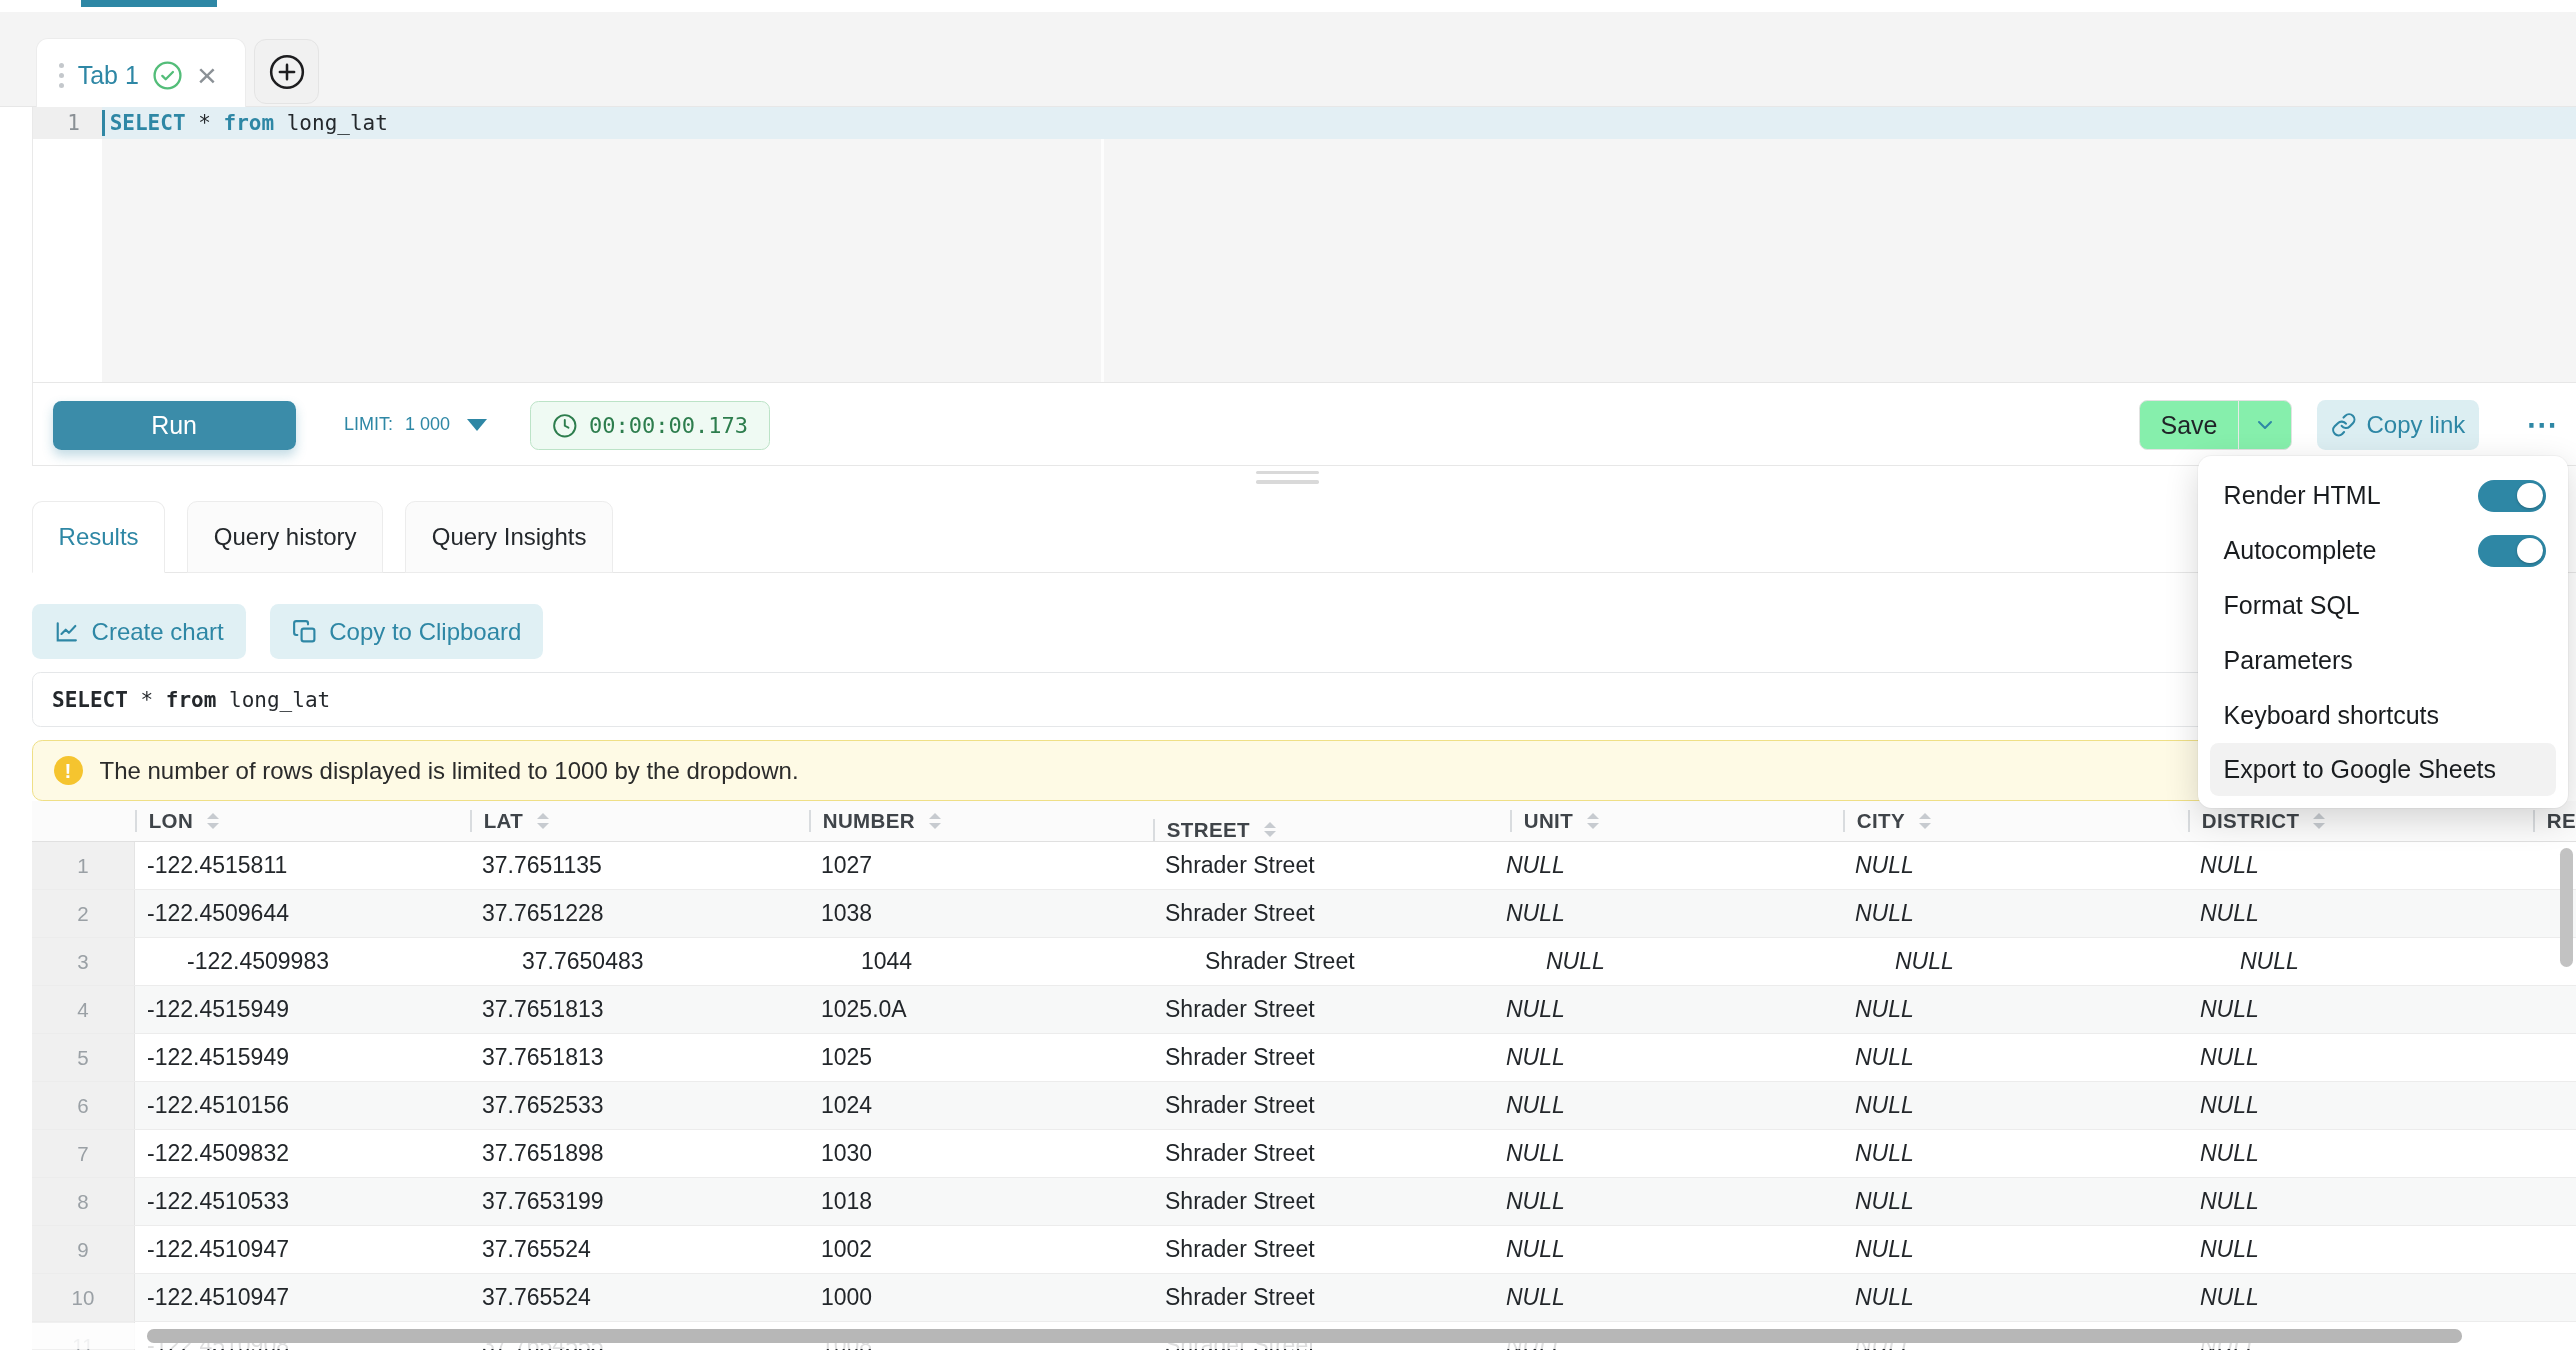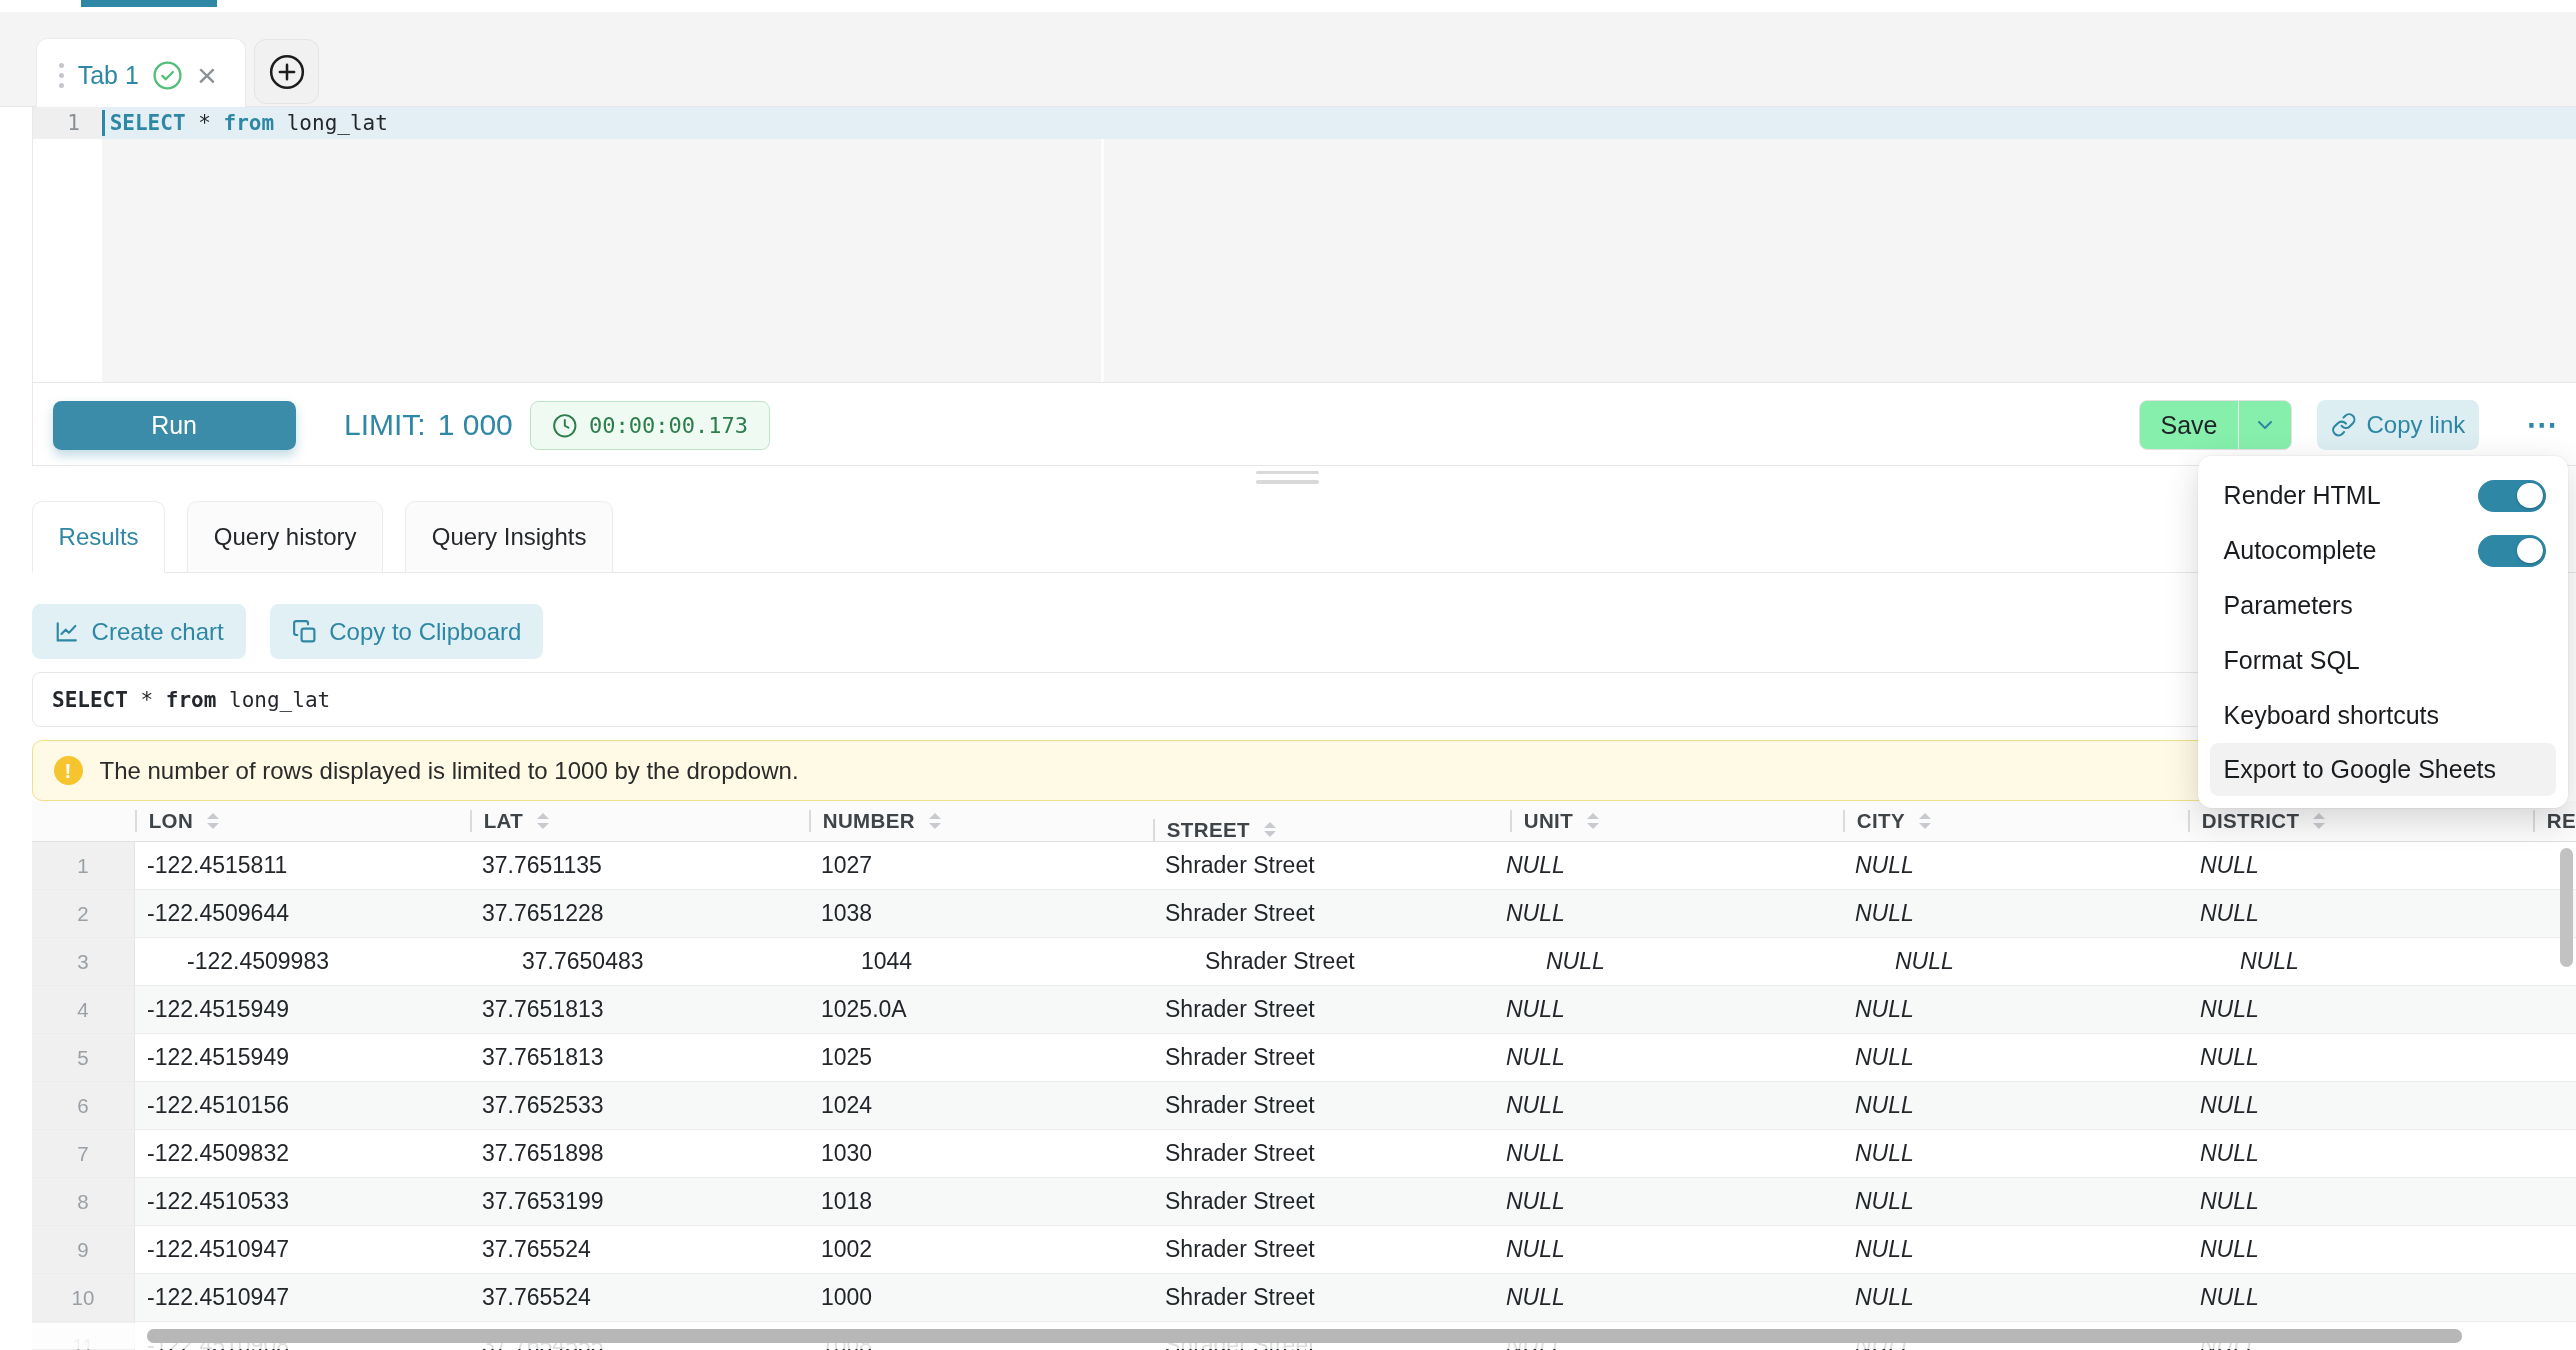--- a/index.html
+++ b/index.html
@@ -42,21 +42,21 @@
   .ruler { position:absolute; left:1068px; top:32px; bottom:0; width:2.6px; background:#fdfdfd; }
   .kw { color:#2E87A5; font-weight:bold; }
 
   
   .toolbar { left:32px; top:382px; right:0; height:84px; background:#fff;
     border-top:1.7px solid #e7e7e7; border-bottom:1.7px solid #e7e7e7; border-left:1.7px solid #e9e9e9; }
   .run-btn { position:absolute; left:19.6px; top:18px; width:243px; height:49px; background:#3b8ca9;
     color:#fff; border:none; border-radius:8.5px; font-size:25px; font-family:inherit; cursor:pointer;
     box-shadow:0 5.1px 10.2px rgba(59,140,169,.3); }
   .limit { position:absolute; left:311px; top:0; height:83px; display:flex; align-items:center; gap:12px;
-    color:#2E87A5; font-size:30px; cursor:pointer; }
+    color:#2E87A5; font-size:18px; cursor:pointer; }
   .limit .tri { width:0; height:0; border-left:10.2px solid transparent; border-right:10.2px solid transparent;
     border-top:12.8px solid #2E87A5; margin-left:5.1px; }
   .timer { position:absolute; left:497px; top:18px; height:49px; padding:0 20.5px; background:#effaf3;
     border:1.7px solid #bce3c7; border-radius:8.5px; display:flex; align-items:center; gap:12px;
     font-family:"DejaVu Sans Mono", monospace; font-size:22px; color:#2d7d4d; }
   .save-group { position:absolute; left:2106px; top:17px; width:153px; height:50px;
     border:1.7px solid #e2e2e2; border-radius:8.5px; display:flex; background:#86efac; }
   .save-main { flex:1; display:flex; align-items:center; justify-content:center; font-size:25px; color:#1f2327; cursor:pointer; }
   .save-caret { width:53px; border-left:1.7px solid #e9e9e9; display:flex; align-items:center; justify-content:center; cursor:pointer; }
   .copylink-btn { position:absolute; left:2284px; top:17px; width:162px; height:50px; background:#dceef2;
@@ -218,24 +218,24 @@
         <div class="knob"></div>
       </div>
     </div>
     <div class="menu-item">
       <span class="lbl">Autocomplete</span>
       <div class="toggle on">
         <div class="knob"></div>
       </div>
     </div>
     <div class="menu-item">
+      <span class="lbl">Format SQL</span>
+    </div>
+    <div class="menu-item">
       <span class="lbl">Parameters</span>
-    </div>
-    <div class="menu-item">
-      <span class="lbl">Format SQL</span>
     </div>
     <div class="menu-item">
       <span class="lbl">Keyboard shortcuts</span>
     </div>
     <div class="menu-item hl">
       <span class="lbl">Export to Google Sheets</span>
     </div>
   </div>
 
 <div class="abs handle">

